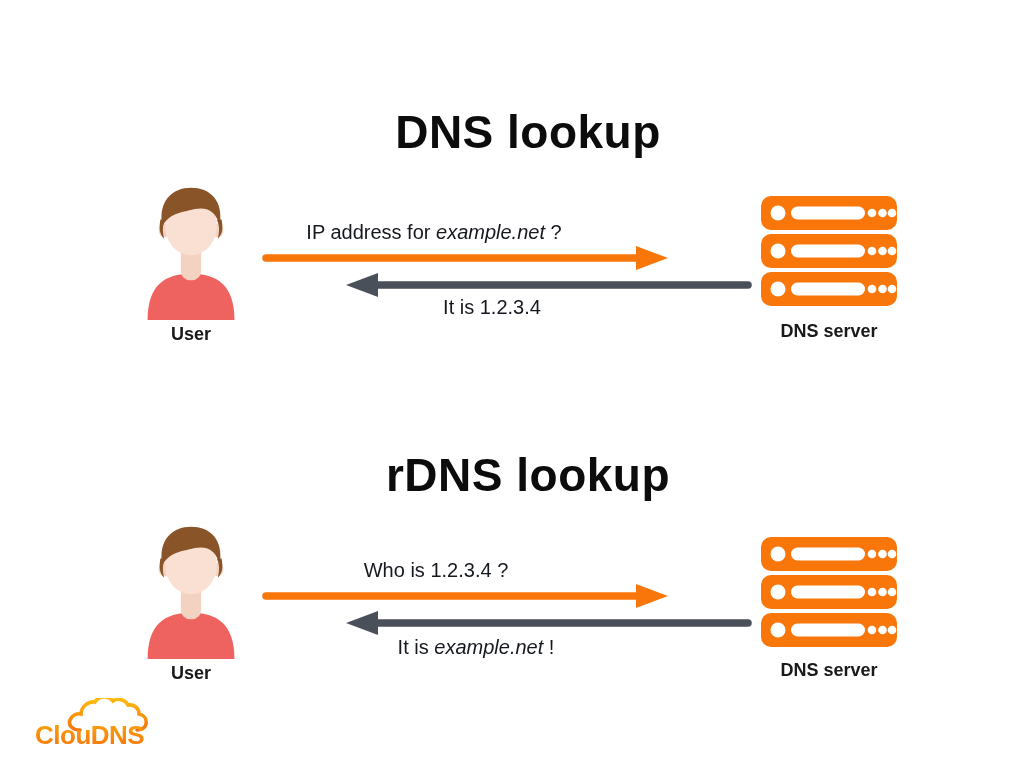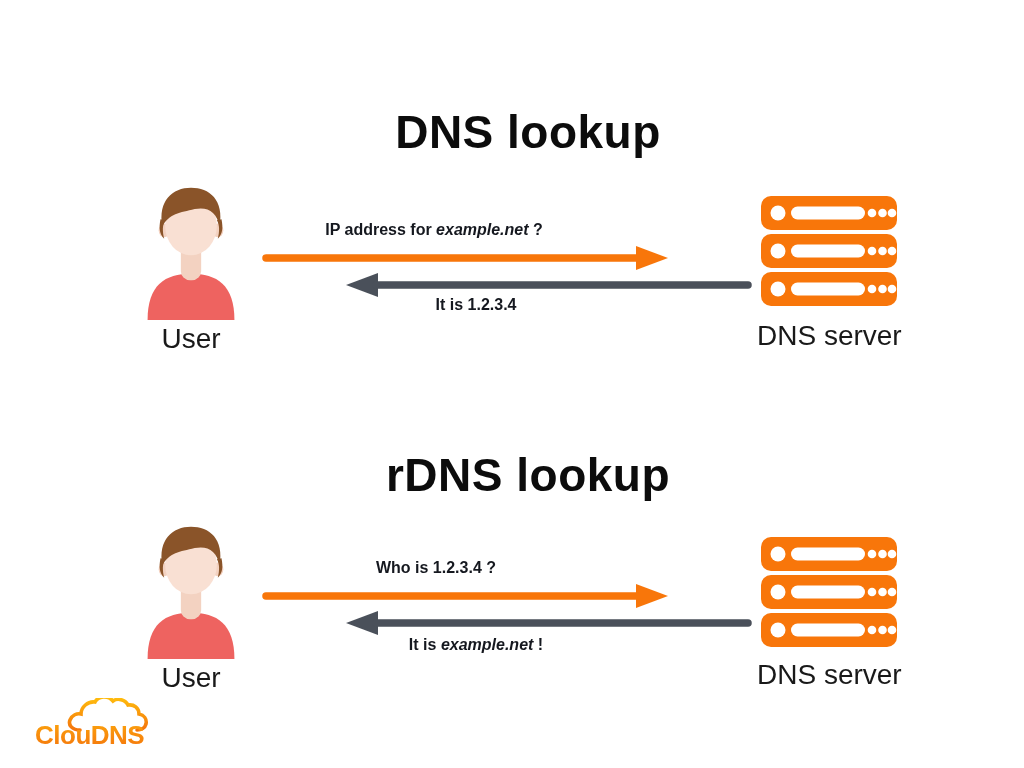--- a/index.html
+++ b/index.html
@@ -19,30 +19,30 @@
     text-align: center;
     font-size: 46px;
     font-weight: 700;
     letter-spacing: 0.5px;
     color: var(--title-color, #0c0c0c);
     line-height: 1;
     white-space: nowrap;
   }
   .actor-label {
     text-align: center;
-    font-size: 28px;
-    font-weight: 400;
+    font-size: 18px;
+    font-weight: 700;
     color: var(--label-color, #191919);
     line-height: 1;
     white-space: nowrap;
   }
   .message {
     transform: translateX(-50%);
-    font-size: 16px;
-    font-weight: 700;
+    font-size: 20px;
+    font-weight: 400;
     color: var(--message-color, #15181f);
     line-height: 1.2;
     white-space: nowrap;
   }
   .message em { font-style: italic; }
   .arrow-right { color: var(--accent-orange, #f8760a); }
   .arrow-left  { color: var(--arrow-gray, #4a505a); }
   svg { display: block; }
 </style>
 </head>
@@ -70,21 +70,21 @@
     </div>
     <svg class="abs arrow-right" style="left:246px; top:245px;" width="406" height="26" viewBox="0 0 406 26" aria-hidden="true">
       <line x1="4" y1="13" x2="376" y2="13" stroke="currentColor" stroke-width="7.5" stroke-linecap="round"></line>
       <path d="M374,1 L406,13 L374,25 Z" fill="currentColor"></path>
     </svg>
 
     <svg class="abs arrow-left" style="left:326px; top:272px;" width="410" height="26" viewBox="0 0 410 26" aria-hidden="true">
       <path d="M36,1 L4,13 L36,25 Z" fill="currentColor"></path>
       <line x1="34" y1="13" x2="406" y2="13" stroke="currentColor" stroke-width="7.5" stroke-linecap="round"></line>
     </svg>
-    <div class="abs message" style="left:460px; top:295px;">
+    <div class="abs message" style="left:476px; top:295px;">
       <span>It is 1.2.3.4</span><em></em><span></span>
     </div>
 
     <svg class="abs" style="left:745px; top:196px;" width="136" height="110" viewBox="0 0 136 110" aria-hidden="true">
       <g style="fill:var(--accent-orange,#F8760A)">
         <rect x="0" y="0" width="136" height="34" rx="10"></rect>
         <rect x="0" y="38" width="136" height="34" rx="10"></rect>
         <rect x="0" y="76" width="136" height="34" rx="10"></rect>
       </g>
       <g fill="#ffffff">

